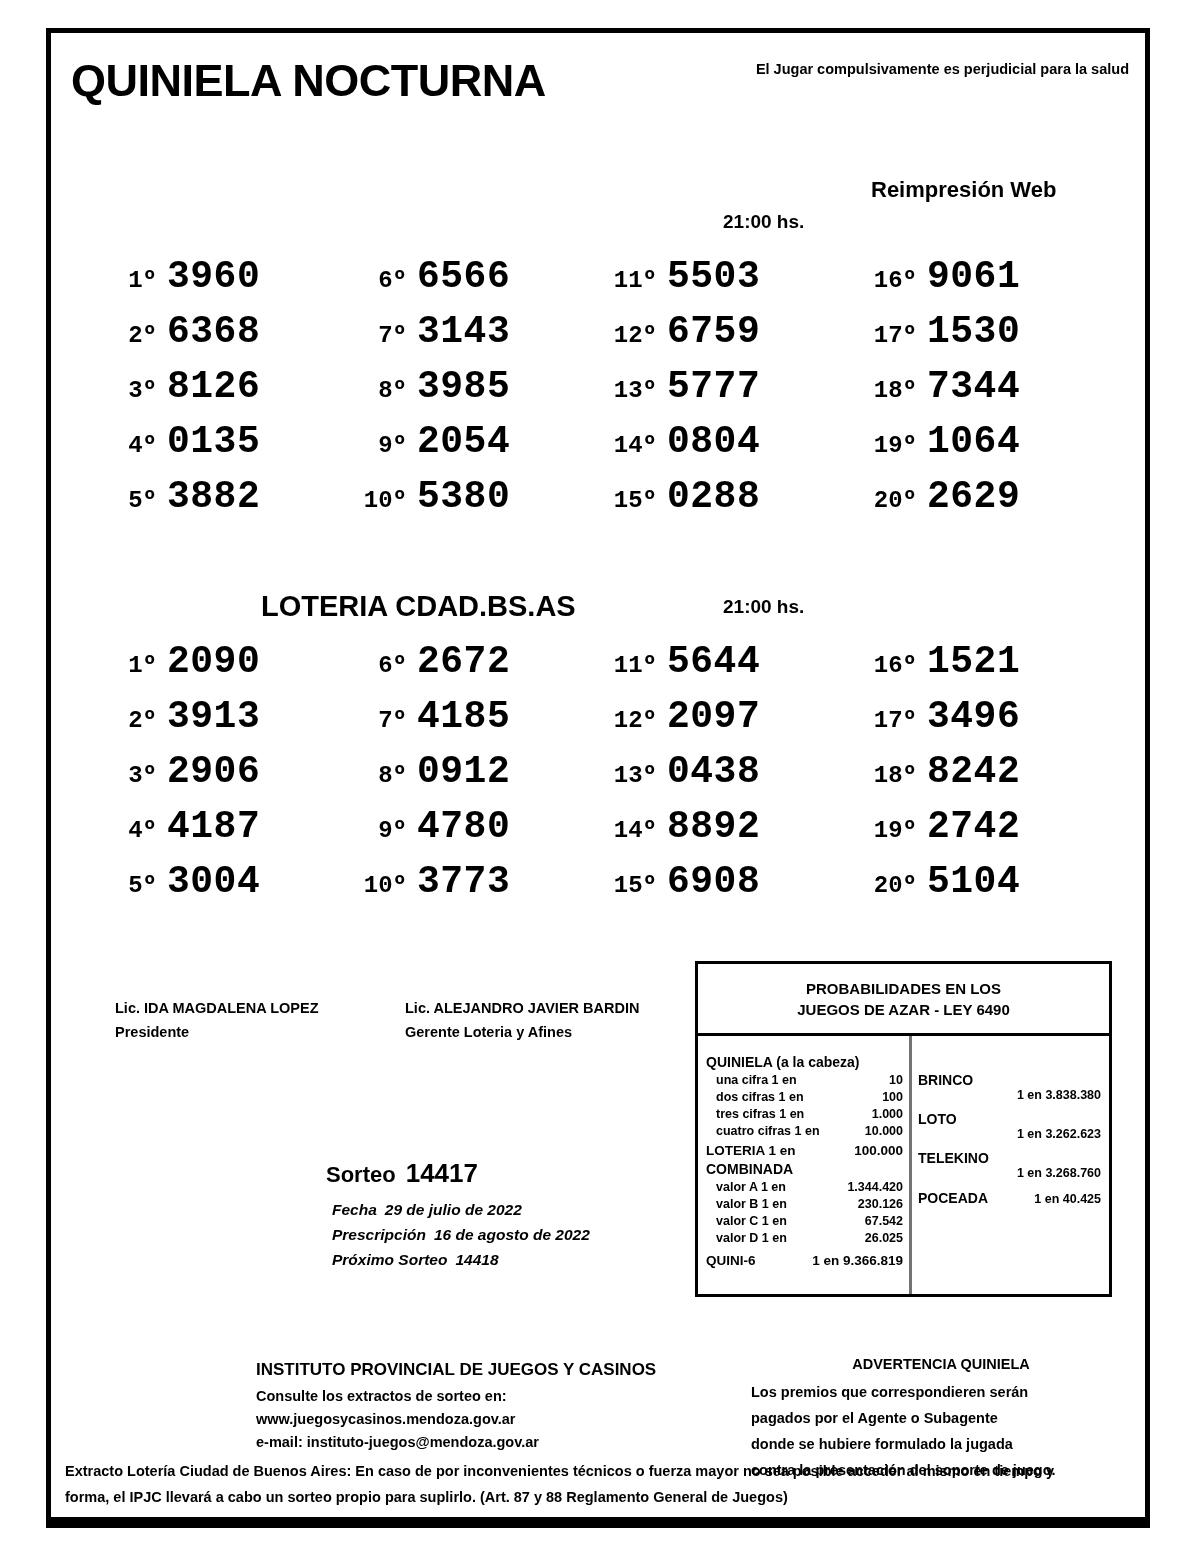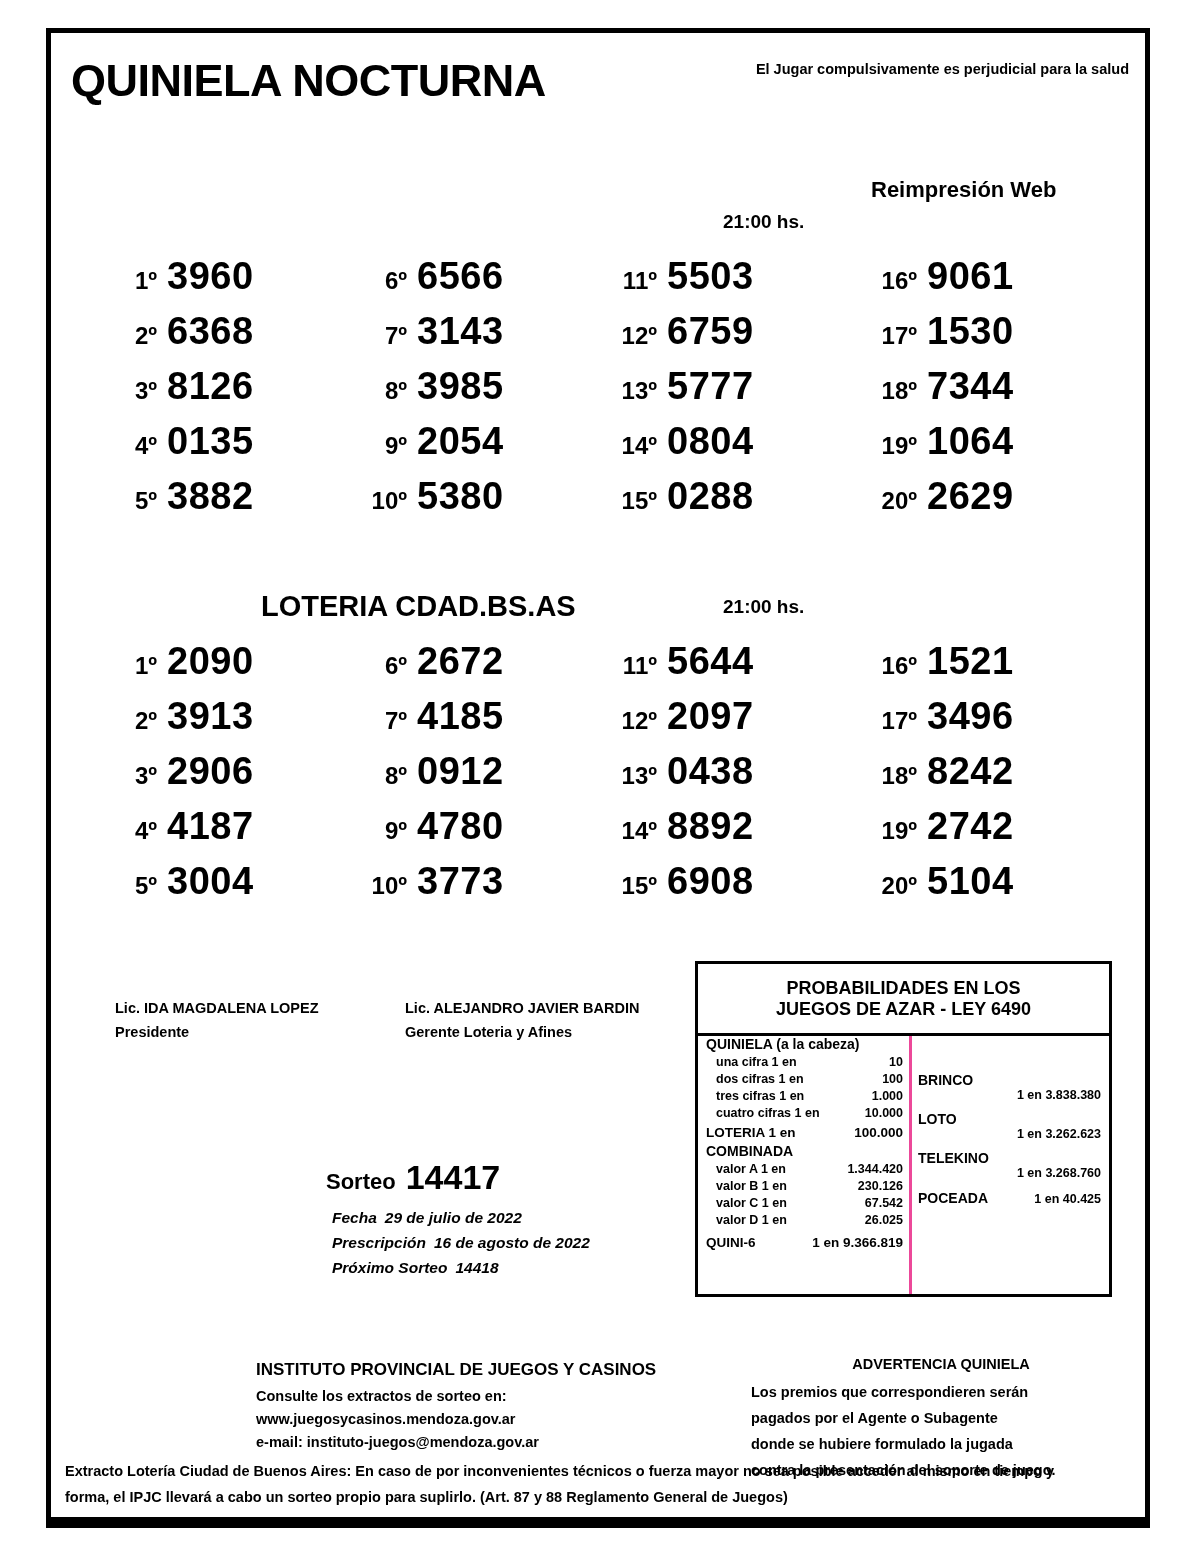--- a/index.html
+++ b/index.html
@@ -108,20 +108,21 @@
     display: grid;
     grid-template-columns: 250px 250px 260px 280px;
     padding-left: 52px;
     box-sizing: border-box;
   }
   .cell {
     height: 55px;
     display: flex;
     align-items: baseline;
     white-space: nowrap;
+    font-family: Liberation Mono, monospace;
   }
   .pos {
     font-size: 24px;
     font-weight: bold;
     text-align: right;
     width: 54px;
     margin-right: 10px;
     flex: none;
   }
   .num {
@@ -153,21 +154,21 @@
     left: 275px;
     top: 1125px;
     white-space: nowrap;
   }
   .sorteo-line1 {
     font-size: 22px;
     font-weight: bold;
     margin-bottom: 8px;
   }
   .sorteo-line1 .big {
-    font-size: 34px;
+    font-size: 26px;
     font-weight: bold;
     margin-left: 10px;
   }
   .sorteo-row {
     font-size: 15.5px;
     font-weight: bold;
     line-height: 25px;
     padding-left: 6px;
     font-style: italic;
   }
@@ -178,35 +179,35 @@
     position: absolute;
     left: 644px;
     top: 928px;
     width: 417px;
     border: 3px solid #000000;
     box-sizing: border-box;
     background: #ffffff;
   }
   .prob-title {
     text-align: center;
-    font-size: 18px;
+    font-size: 15px;
     font-weight: bold;
     line-height: 21px;
     padding: 14px 4px 13px 4px;
     border-bottom: 3px solid #000000;
   }
   .prob-body {
     display: flex;
     min-height: 258px;
   }
   .prob-left {
     width: 214px;
-    border-right: 3px solid #ec4899;
+    border-right: 3px solid #737373;
     box-sizing: border-box;
-    padding: 0 6px 6px 8px;
+    padding: 18px 6px 6px 8px;
   }
   .prob-right {
     flex: 1;
     box-sizing: border-box;
     padding: 36px 8px 6px 6px;
   }
   .prob-group-title {
     font-size: 14px;
     font-weight: bold;
     margin-bottom: 2px;

